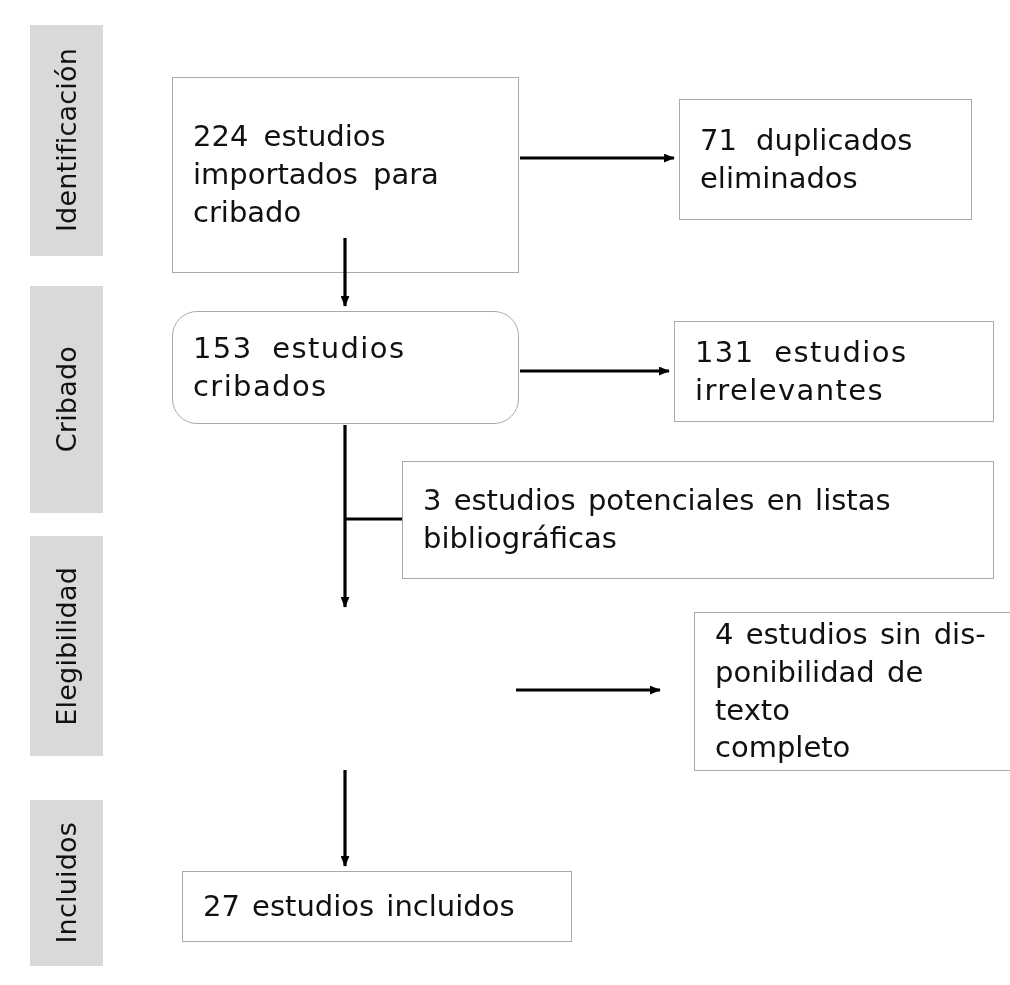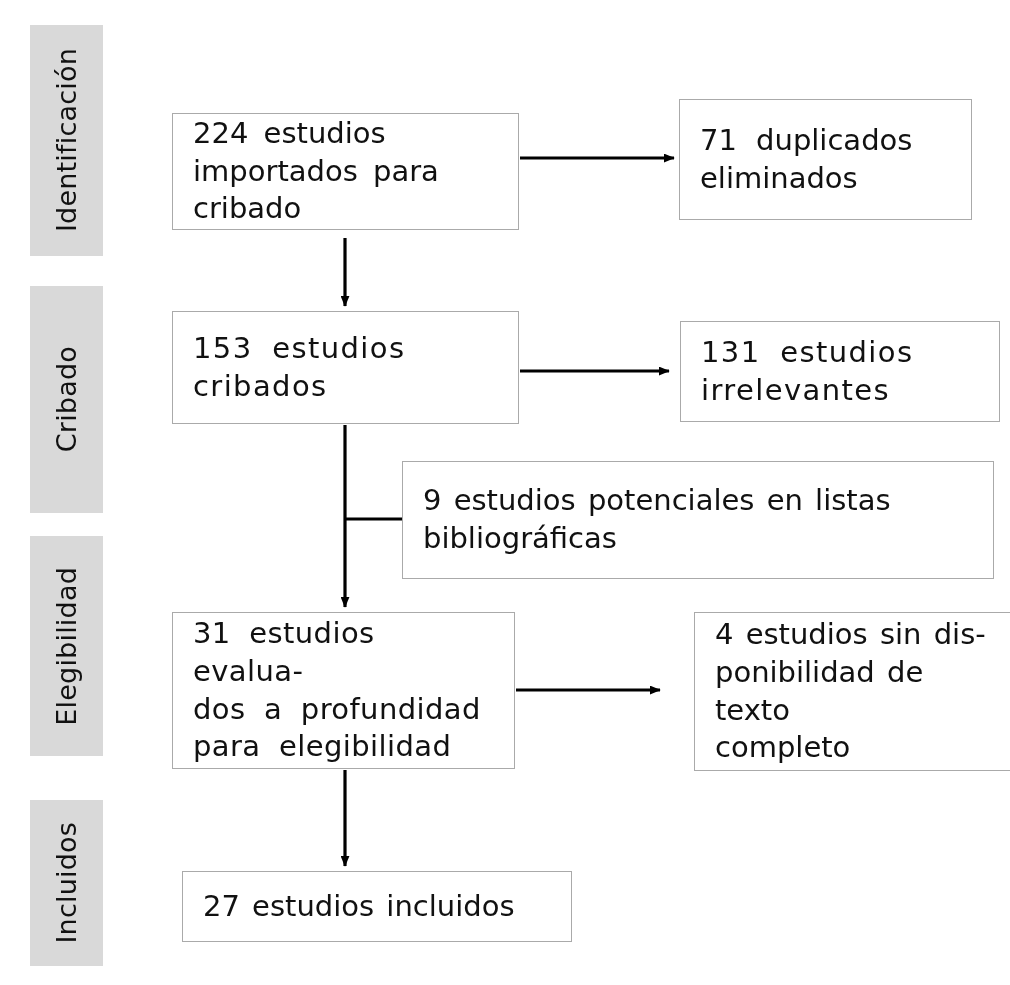--- a/index.html
+++ b/index.html
@@ -88,51 +88,46 @@
   </div>
 
   <div class="phase" style="left:30px; top:536px; width:73px; height:220px;">
     <span class="phase-text">Elegibilidad</span>
   </div>
 
   <div class="phase" style="left:30px; top:800px; width:73px; height:166px;">
     <span class="phase-text">Incluidos</span>
   </div>
 
-  <div class="box just-1" style="left:172px; top:77px; width:347px; height:117px;margin-top:36px;">
+  <div class="box just-1" style="left:172px; top:77px; width:347px; height:196px;">
     <span class="box-text">224 estudios
 importados para
 cribado</span>
   </div>
 
   <div class="box just-2" style="left:679px; top:99px; width:293px; height:121px;">
     <span class="box-text">71  duplicados
 eliminados</span>
   </div>
 
-  <div class="box just-3" style="left:172px; top:311px; width:347px; height:113px;">
+  <div class="box just-3" style="left:172px; top:311px; width:347px; height:113px;border-radius:25px;">
     <span class="box-text">153 estudios
 cribados</span>
   </div>
 
-  <div class="box just-3" style="left:674px; top:321px; width:320px; height:101px;margin-left:6px;">
+  <div class="box just-3" style="left:674px; top:321px; width:320px; height:101px;">
     <span class="box-text">131 estudios
 irrelevantes</span>
   </div>
 
   <div class="box just-5" style="left:402px; top:461px; width:592px; height:118px;">
-    <span class="box-text">9 estudios potenciales en listas
+    <span class="box-text">3 estudios potenciales en listas
 bibliográficas</span>
   </div>
 
-  <div class="box just-4" style="left:172px; top:612px; width:343px; height:157px;">
-    <span class="box-text">31 estudios evalua-
-dos a profundidad
-para elegibilidad</span>
-  </div>
 
   <div class="box just-5" style="left:694px; top:612px; width:329px; height:159px;">
     <span class="box-text">4 estudios sin dis-
 ponibilidad de texto
 completo</span>
   </div>
 
   <div class="box just-5" style="left:182px; top:871px; width:390px; height:71px;">
     <span class="box-text">27 estudios incluidos</span>
   </div>

